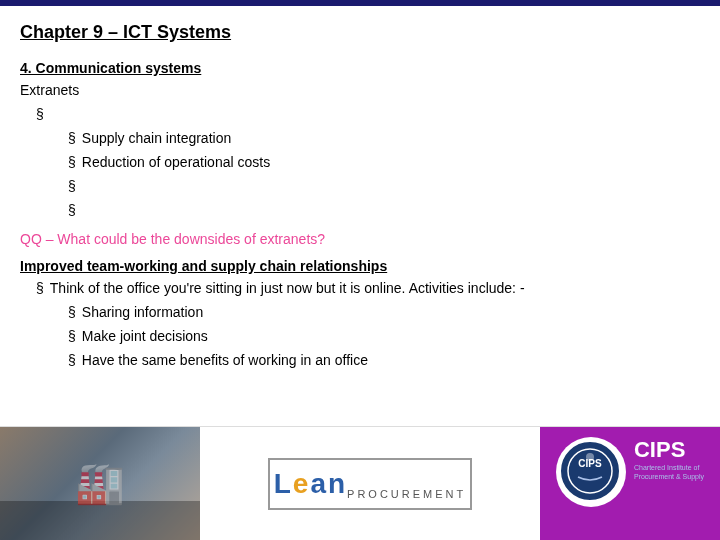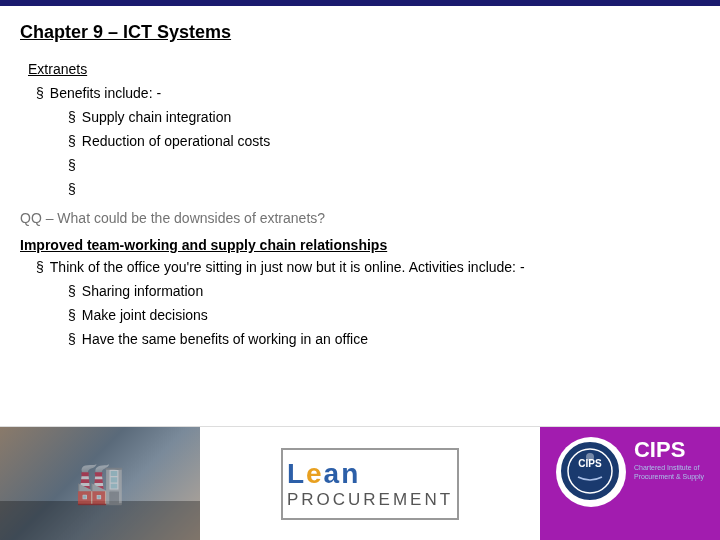--- a/index.html
+++ b/index.html
@@ -78,21 +78,21 @@
 
     .bullet-l2 .bullet-char {
       font-size: 14px;
       margin-right: 6px;
       line-height: 1.5;
       flex-shrink: 0;
     }
 
     .qq-text {
       font-size: 14px;
-      color: #737373;
+      color: #ec4899;
       margin: 10px 0;
     }
 
     .footer-area {
       height: 114px;
       display: flex;
       align-items: center;
       position: relative;
       border-top: 1px solid #ddd;
       overflow: hidden;
@@ -127,22 +127,22 @@
 
     .footer-logo-center {
       flex: 1;
       display: flex;
       align-items: center;
       justify-content: center;
     }
 
     .lean-logo {
       display: flex;
-      flex-direction: column;
-      align-items: flex-start;
+      flex-direction: row;
+      align-items: flex-end;
       justify-content: center;
       border: 2px solid #999;
       padding: 8px 4px;
       background: #fff;
     }
 
     .lean-logo-top {
       font-size: 11px;
       color: #555;
       letter-spacing: 2px;
@@ -150,21 +150,21 @@
     }
 
     .lean-logo-main {
       font-size: 28px;
       font-weight: bold;
       color: #2c5fa8;
       letter-spacing: 2px;
     }
 
     .lean-logo-bottom {
-      font-size: 17px;
+      font-size: 11px;
       color: #555;
       letter-spacing: 3px;
       text-transform: uppercase;
     }
 
     .footer-logo-right {
       width: 180px;
       height: 114px;
       background: #a21caf;
       display: flex;
@@ -216,26 +216,28 @@
 </head>
 <body>
 
 <div class="top-bar"></div>
 
 <div class="content-area">
 
   <div class="chapter-title">Chapter 9 – ICT Systems</div>
 
   <div class="margin-bottom-small">
-    <span class="body-text" style="text-decoration:underline;margin-left:8px;">Extranets</span>
+    <span class="section-heading">4. Communication systems</span>
+  </div>
+  <div class="margin-bottom-small">
+    <span class="body-text" style="">Extranets</span>
   </div>
 
   <div class="bullet-l1 margin-bottom-small">
     <span class="bullet-char">§</span>
-    <span class="body-text">Benefits include: -</span>
   </div>
 
   <div class="bullet-l2 margin-bottom-small">
     <span class="bullet-char">§</span>
     <span class="body-text">Supply chain integration</span>
   </div>
   <div class="bullet-l2 margin-bottom-small">
     <span class="bullet-char">§</span>
     <span class="body-text">Reduction of operational costs</span>
   </div>

